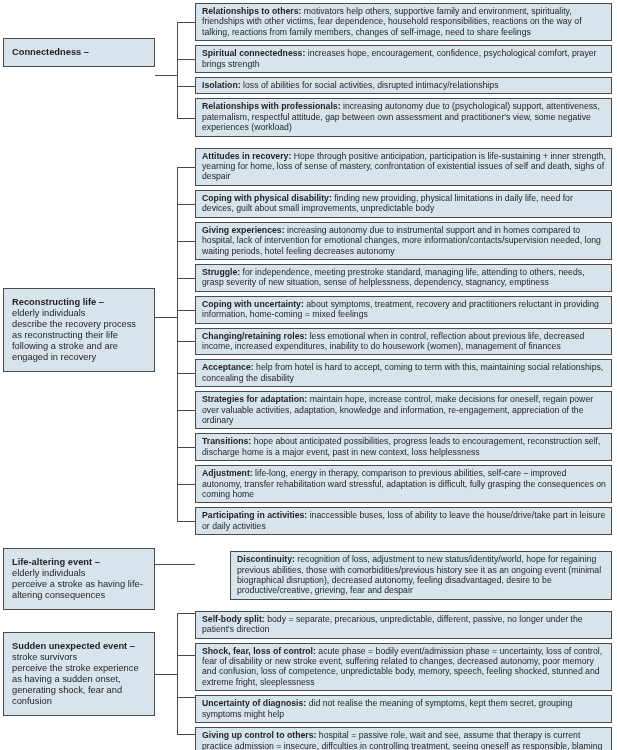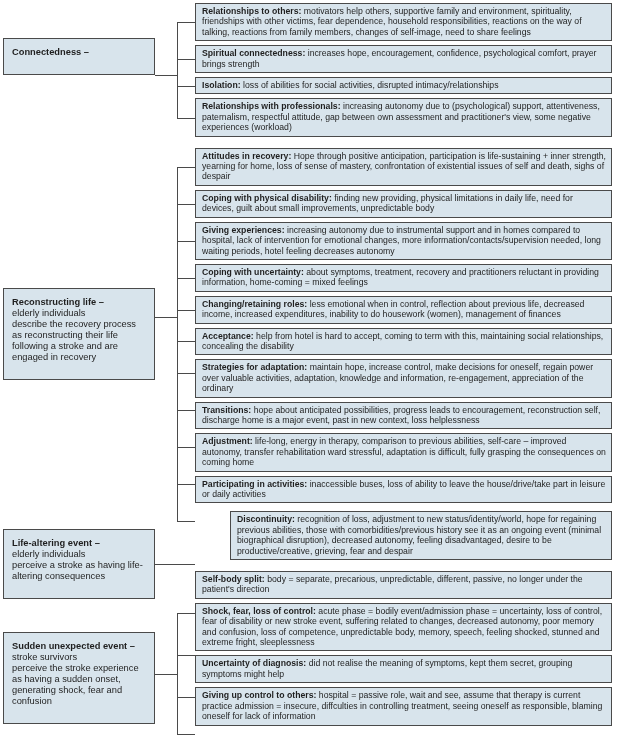--- a/index.html
+++ b/index.html
@@ -10,30 +10,30 @@
   }
   html,body{margin:0;padding:0;background:#fff;}
   .canvas{
     position:relative;width:617px;height:750px;background:#fff;overflow:hidden;
     font-family:"Liberation Sans",sans-serif;color:var(--text);
   }
   .connectors{position:absolute;left:0;top:0;width:617px;height:750px;pointer-events:none;}
   .right-col{position:absolute;left:195px;top:3px;width:417px;}
   .group{display:flex;flex-direction:column;gap:4px;margin-top:11px;}
   .group:first-child{margin-top:0;}
-  .group.tight{margin-top:8px;padding-left:35px;}
+  .group.tight{margin-top:16px;padding-left:35px;}
   .rbox{
     background:var(--fill);border:1px solid var(--border);
     padding:2px 5px 3px 6px;font-size:8.7px;line-height:10.4px;
   }
   .rbox .lbl{font-weight:bold;}
   .lbox{
     position:absolute;left:3px;width:136px;
     background:var(--fill);border:1px solid var(--border);
-    padding:8px 6px 16px 8px;font-size:9.3px;line-height:11px;
+    padding:8px 6px 8px 8px;font-size:9.3px;line-height:11px;
   }
   .lbox .ltitle{display:block;font-weight:bold;}
   .ldesc{white-space:pre-line;}
 </style>
 </head>
 <body>
 
 <div class="canvas">
 
   <svg class="connectors" id="connectors" width="617" height="750" viewBox="0 0 617 750">
@@ -93,20 +93,24 @@
       </div>
       <div class="rbox">
         <span class="lbl">Coping with physical disability:</span>
         <span>finding new providing, physical limitations in daily life, need for devices, guilt about small improvements, unpredictable body</span>
       </div>
       <div class="rbox">
         <span class="lbl">Giving experiences:</span>
         <span>increasing autonomy due to instrumental support and in homes compared to hospital, lack of intervention for emotional changes, more information/contacts/supervision needed, long waiting periods, hotel feeling decreases autonomy</span>
       </div>
       <div class="rbox">
+        <span class="lbl">Struggle:</span>
+        <span>for independence, meeting prestroke standard, managing life, attending to others, needs, grasp severity of new situation, sense of helplessness, dependency, stagnancy, emptiness</span>
+      </div>
+      <div class="rbox">
         <span class="lbl">Coping with uncertainty:</span>
         <span>about symptoms, treatment, recovery and practitioners reluctant in providing information, home-coming = mixed feelings</span>
       </div>
       <div class="rbox">
         <span class="lbl">Changing/retaining roles:</span>
         <span>less emotional when in control, reflection about previous life, decreased income, increased expenditures, inability to do housework (women), management of finances</span>
       </div>
       <div class="rbox">
         <span class="lbl">Acceptance:</span>
         <span>help from hotel is hard to accept, coming to term with this, maintaining social relationships, concealing the disability</span>
@@ -160,21 +164,21 @@
   <div class="lbox" id="lbox0" style="top:38px">
     <span class="ltitle">Connectedness –</span>
   </div>
 
   <div class="lbox" id="lbox1" style="top:288px">
     <span class="ltitle">Reconstructing life –</span>
     <div class="ldesc">elderly individuals
 describe the recovery process as reconstructing their life following a stroke and are engaged in recovery</div>
   </div>
 
-  <div class="lbox" id="lbox2" style="top:529px">
+  <div class="lbox" id="lbox2" style="top:548px">
     <span class="ltitle">Life-altering event –</span>
     <div class="ldesc">elderly individuals
 perceive a stroke as having life-altering consequences</div>
   </div>
 
   <div class="lbox" id="lbox3" style="top:632px">
     <span class="ltitle">Sudden unexpected event –</span>
     <div class="ldesc">stroke survivors
 perceive the stroke experience as having a sudden onset, generating shock, fear and confusion</div>
   </div>

